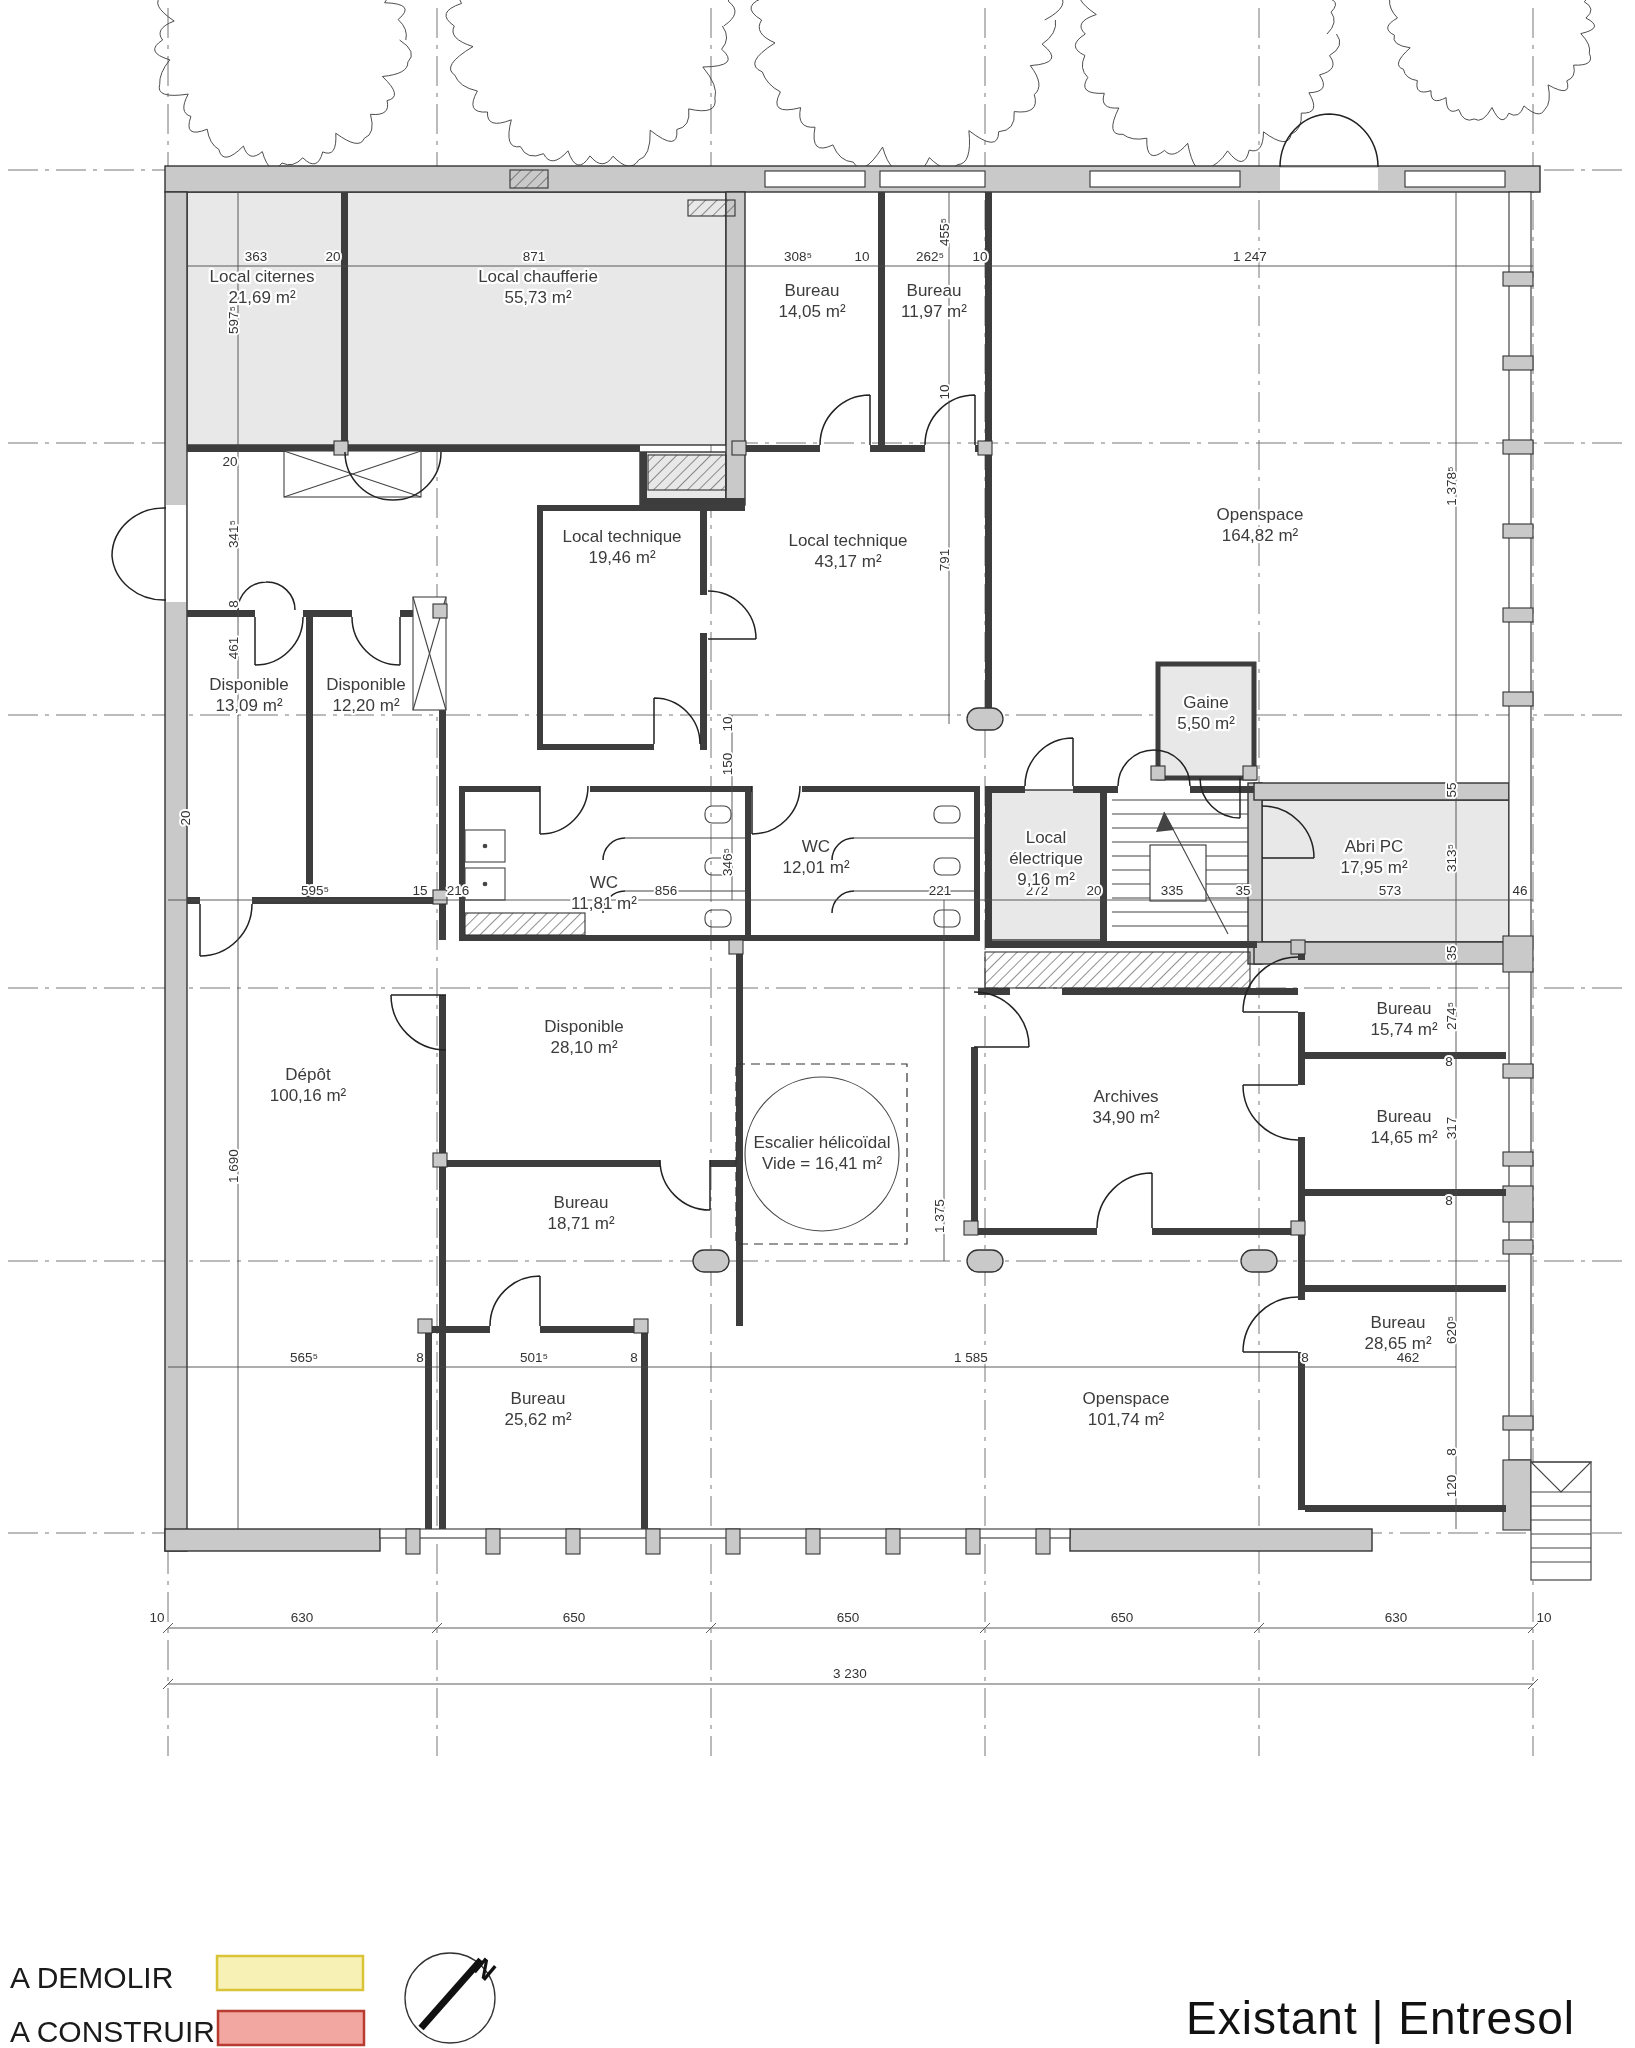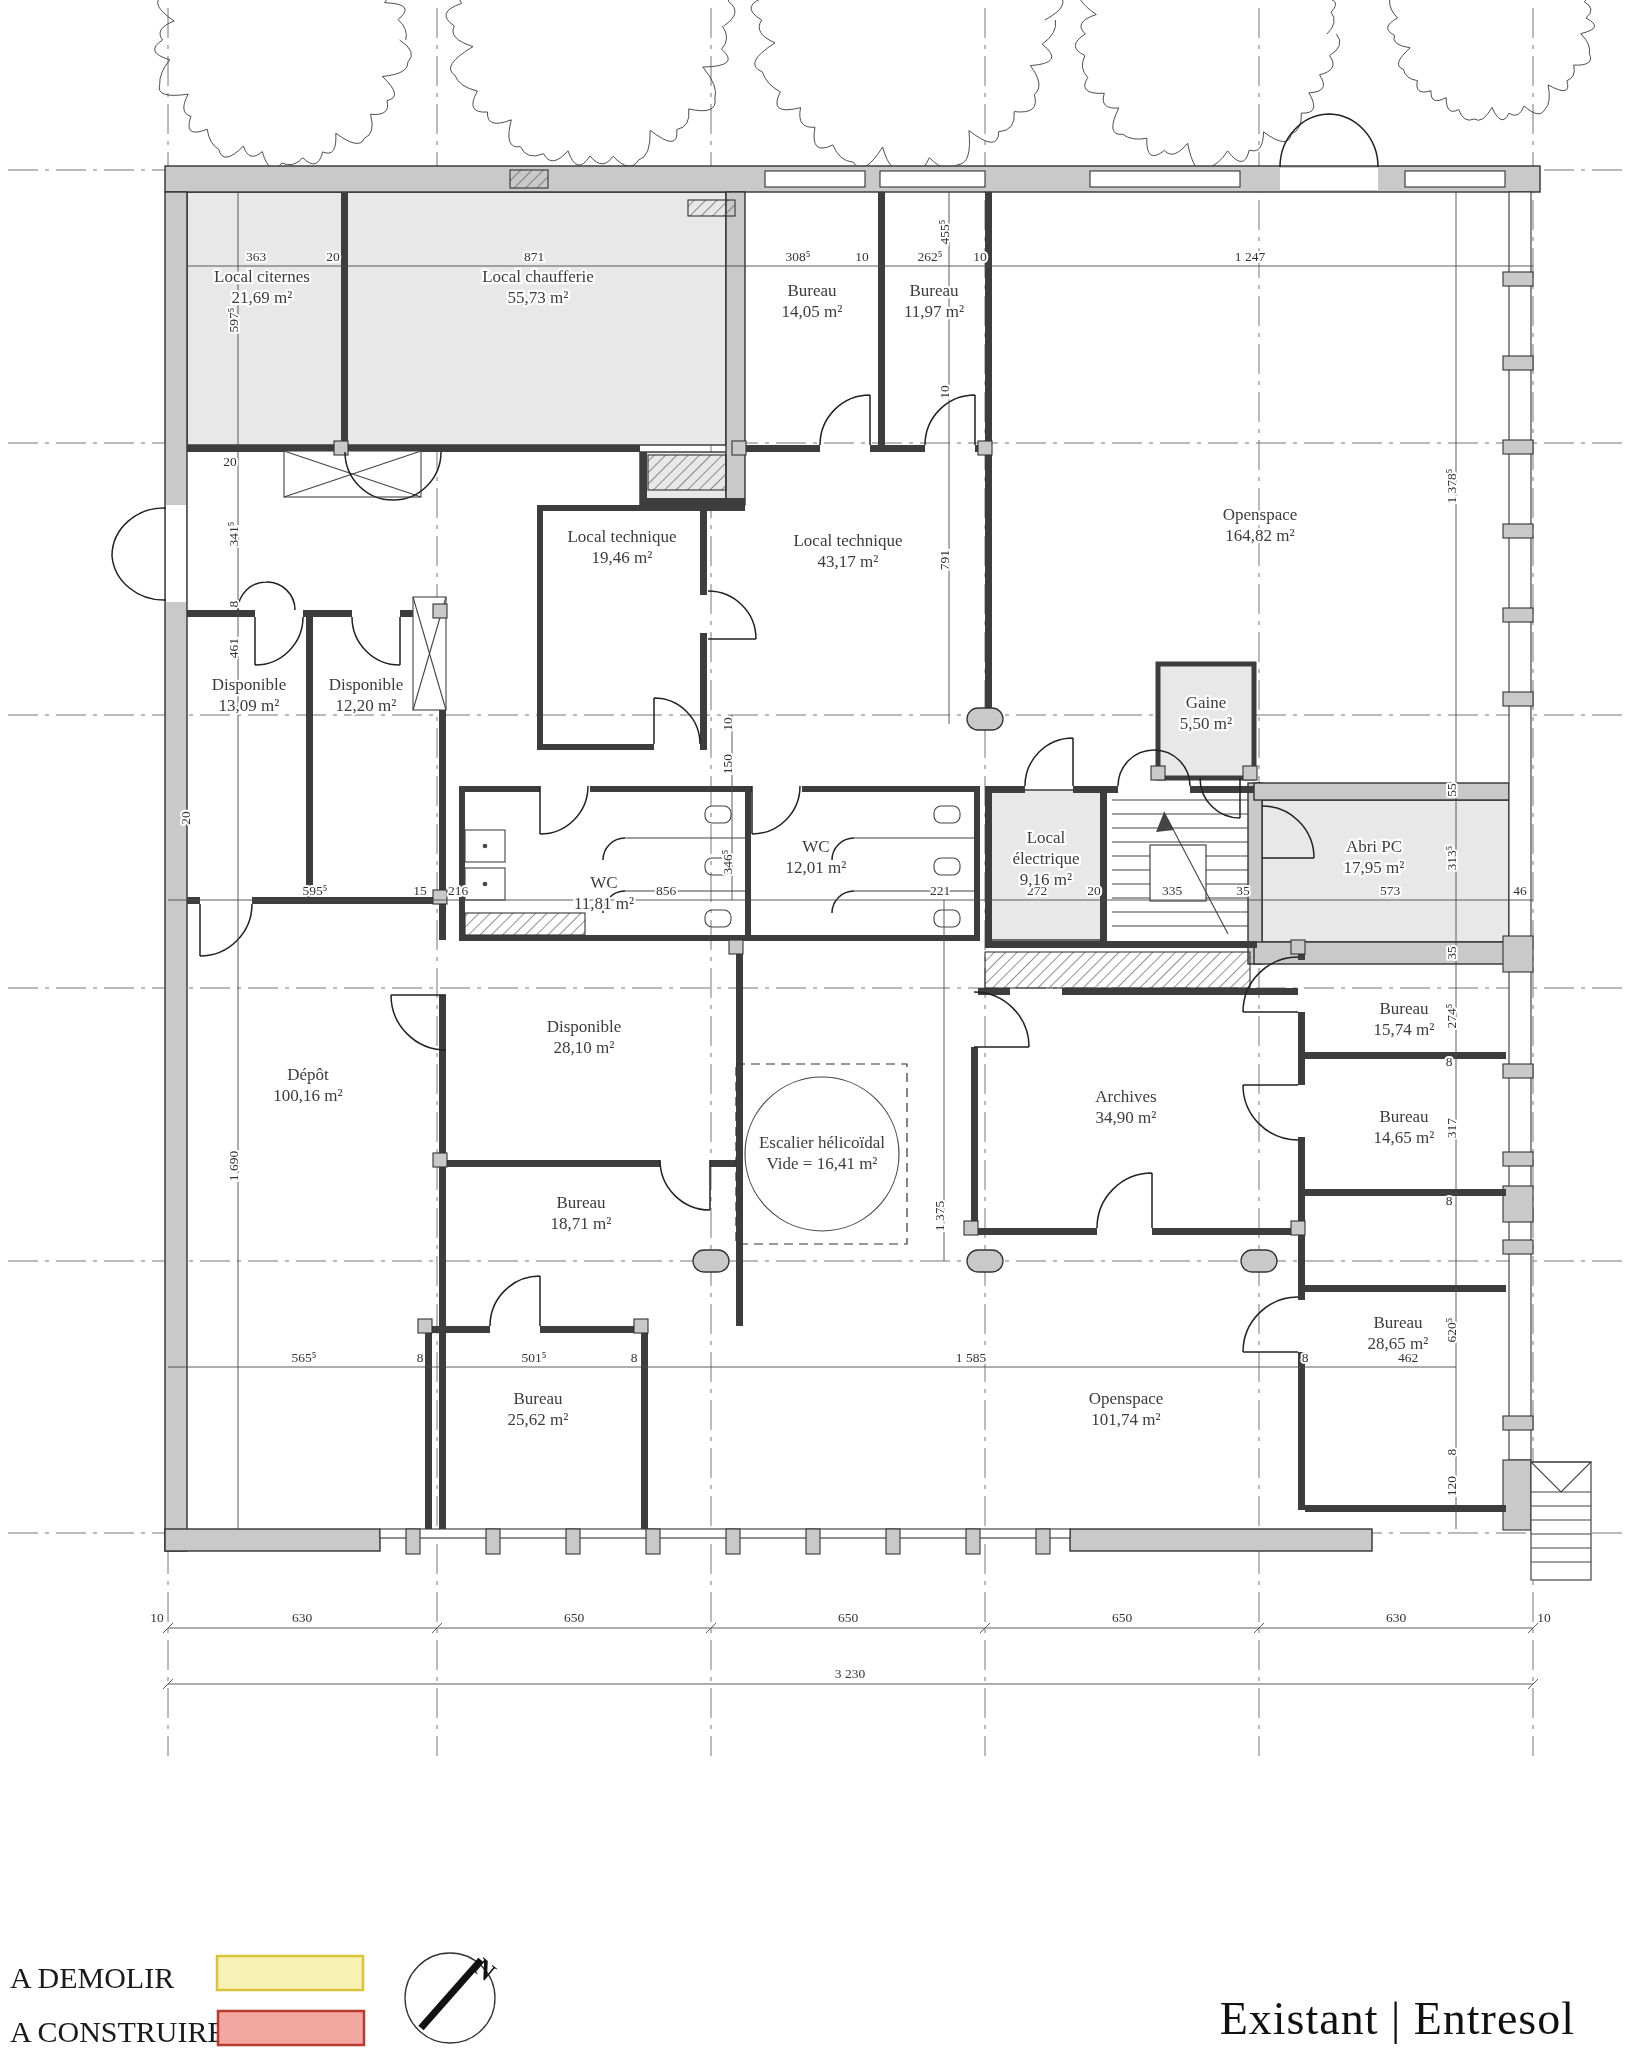--- a/index.html
+++ b/index.html
@@ -1,17 +1,17 @@
 <!DOCTYPE html>
 <html><head>
 <meta charset="utf-8">
 <style>
   html,body{margin:0;padding:0;background:#fff;}
   .sheet{position:relative;width:1635px;height:2048px;background:#ffffff;overflow:hidden;
-         font-family:Liberation Serif, serif;}
+         font-family:Liberation Sans, sans-serif;}
   svg{display:block;}
   .grid{stroke:#777;stroke-width:1;stroke-dasharray:30 7 4 7;fill:none;}
   .dimline{stroke:#4a4a4a;stroke-width:0.9;fill:none;}
   .wall-ext{fill:#c9c9c9;stroke:#333;stroke-width:1.4;}
   .wall-int{fill:#3d3d3d;stroke:none;}
   .floor-grey{fill:#e8e8e8;stroke:#333;stroke-width:1.4;}
   .wall-thick{fill:#e8e8e8;stroke:#3d3d3d;stroke-width:5;}
   .white{fill:#fff;stroke:#333;stroke-width:1.1;}
   .whiteplain{fill:#fff;stroke:none;}
   .post{fill:#c9c9c9;stroke:#333;stroke-width:1.1;}

